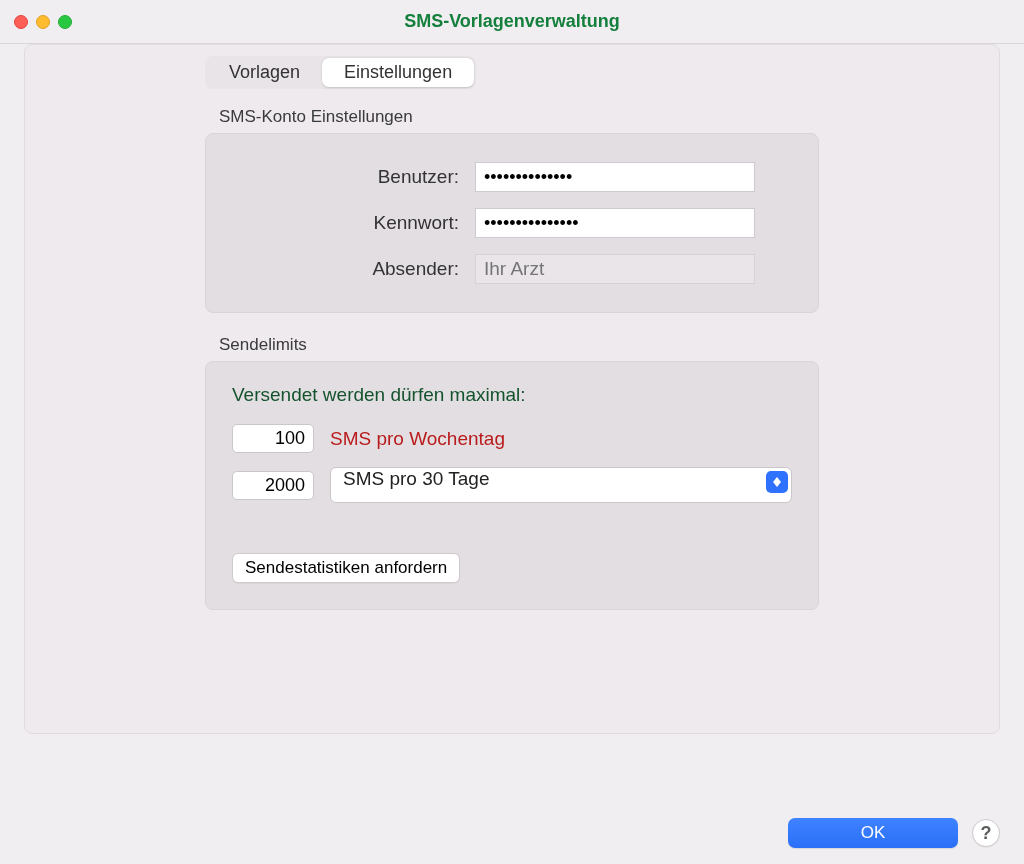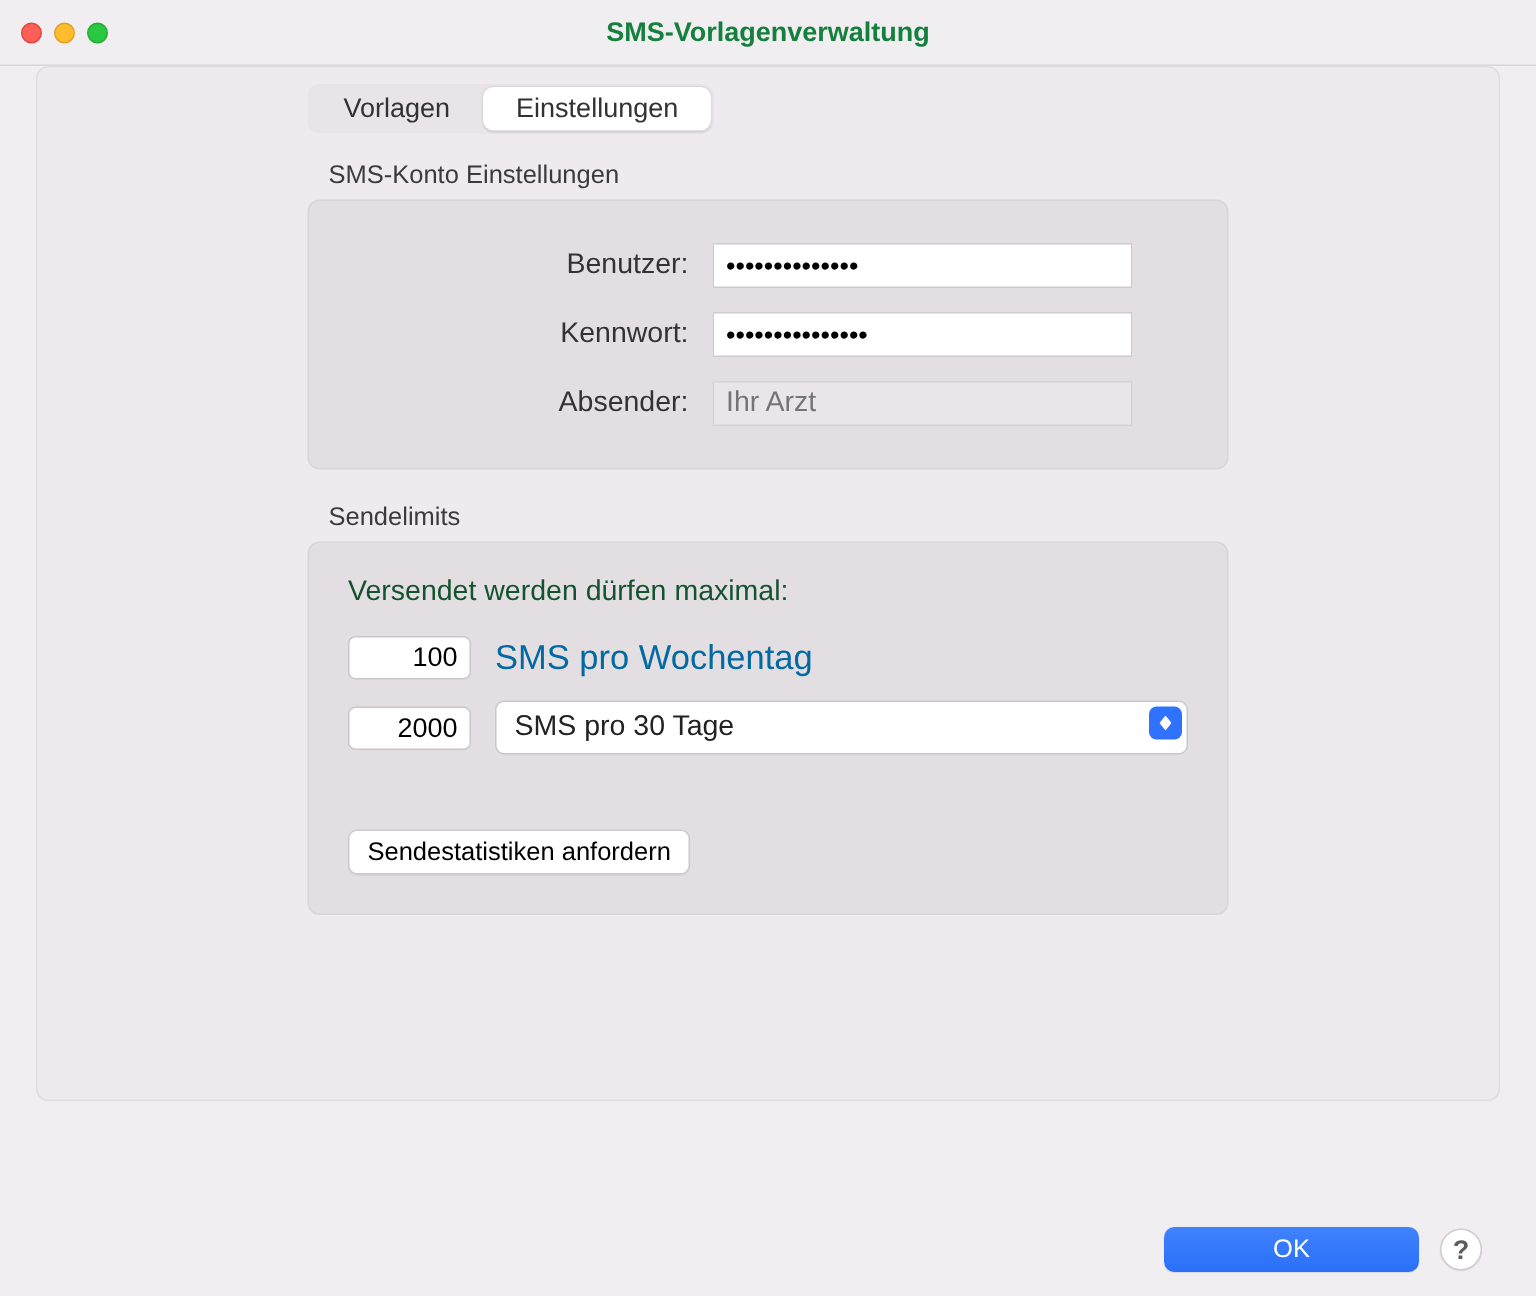--- a/index.html
+++ b/index.html
@@ -142,32 +142,32 @@
       height: 29px;
       background: #ffffff;
       border: 1px solid #cbc6ca;
       border-radius: 5px;
       text-align: right;
       padding: 2px 8px;
       font-size: 18px;
       font-family: inherit;
     }
     .limit-label {
-      font-size: 23px;
-      color: #0369a1;
+      font-size: 19px;
+      color: #b91c1c;
     }
     .select-wrap {
       flex: 1;
       position: relative;
       height: 36px;
       background: #ffffff;
       border: 1px solid #cbc6ca;
       border-radius: 6px;
       display: flex;
-      align-items: center;
+      align-items: flex-start;
       padding: 0 30px 0 12px;
       font-size: 19px;
     }
     .select-arrows {
       position: absolute;
       right: 3px;
       top: 3px;
       width: 22px;
       height: 22px;
       background: #2f72ff;
@@ -186,21 +186,21 @@
       border-radius: 6px;
       padding: 4px 12px;
       font-size: 17px;
       font-family: inherit;
       cursor: default;
       box-shadow: 0 0.5px 1px rgba(0,0,0,0.05);
     }
     .footer {
       position: absolute;
       bottom: 16px;
-      right: 36px;
+      right: 24px;
       display: flex;
       align-items: center;
       gap: 14px;
     }
     .ok-btn {
       width: 170px;
       height: 30px;
       background: linear-gradient(180deg,#3f83ff,#2a6ff7);
       border: none;
       border-radius: 7px;

